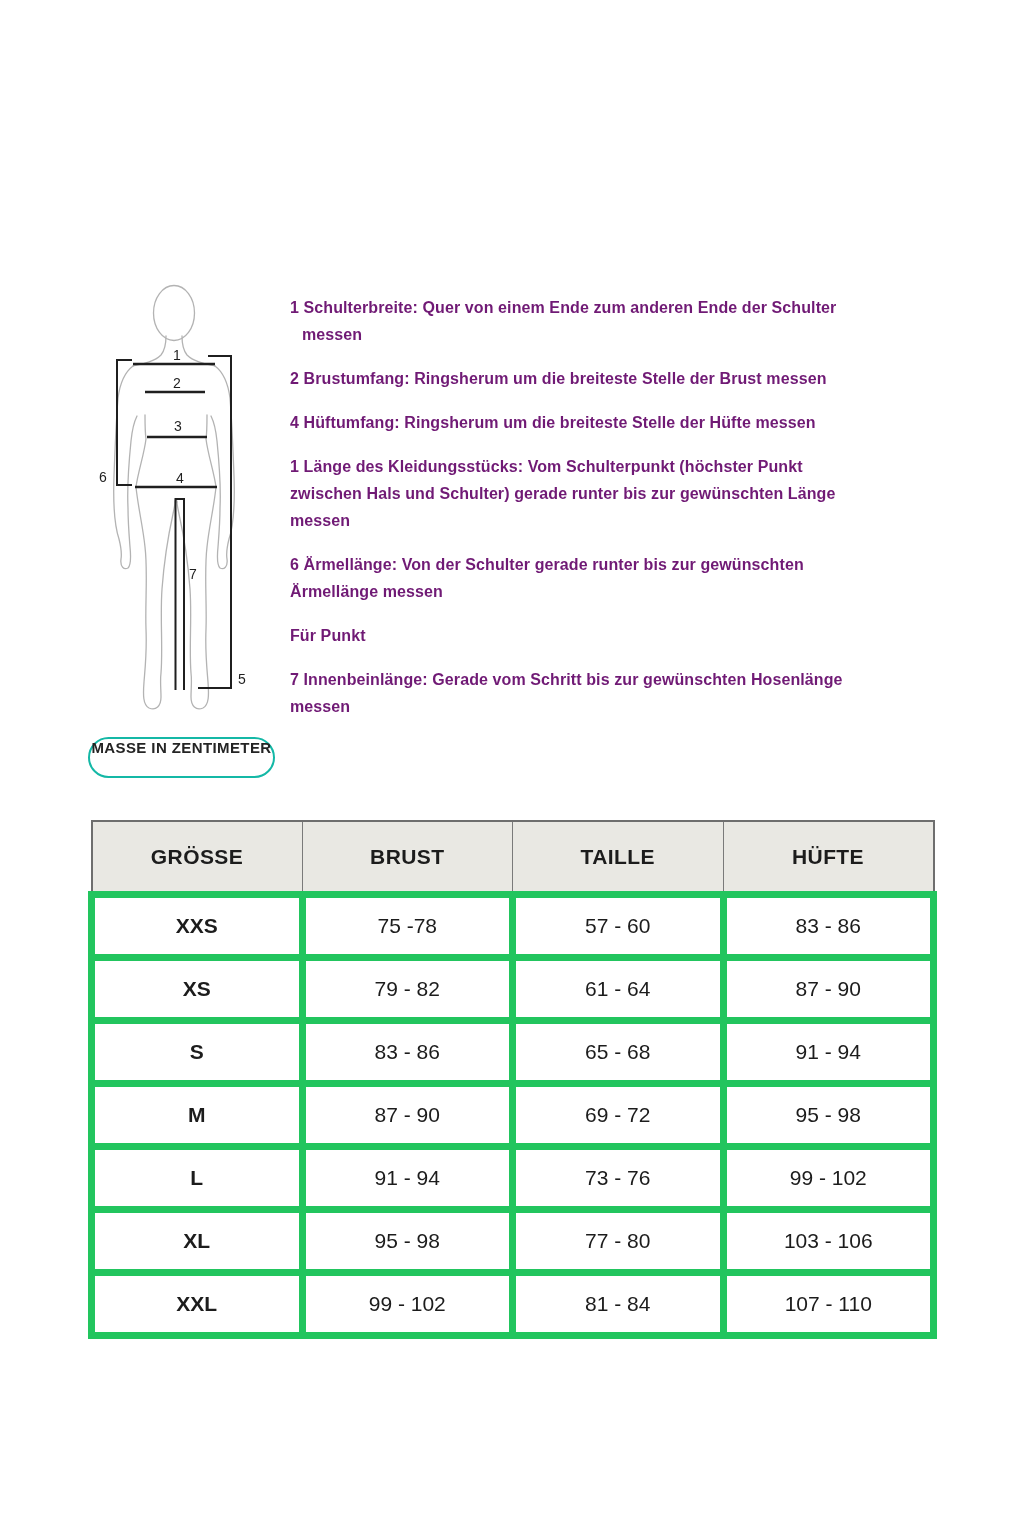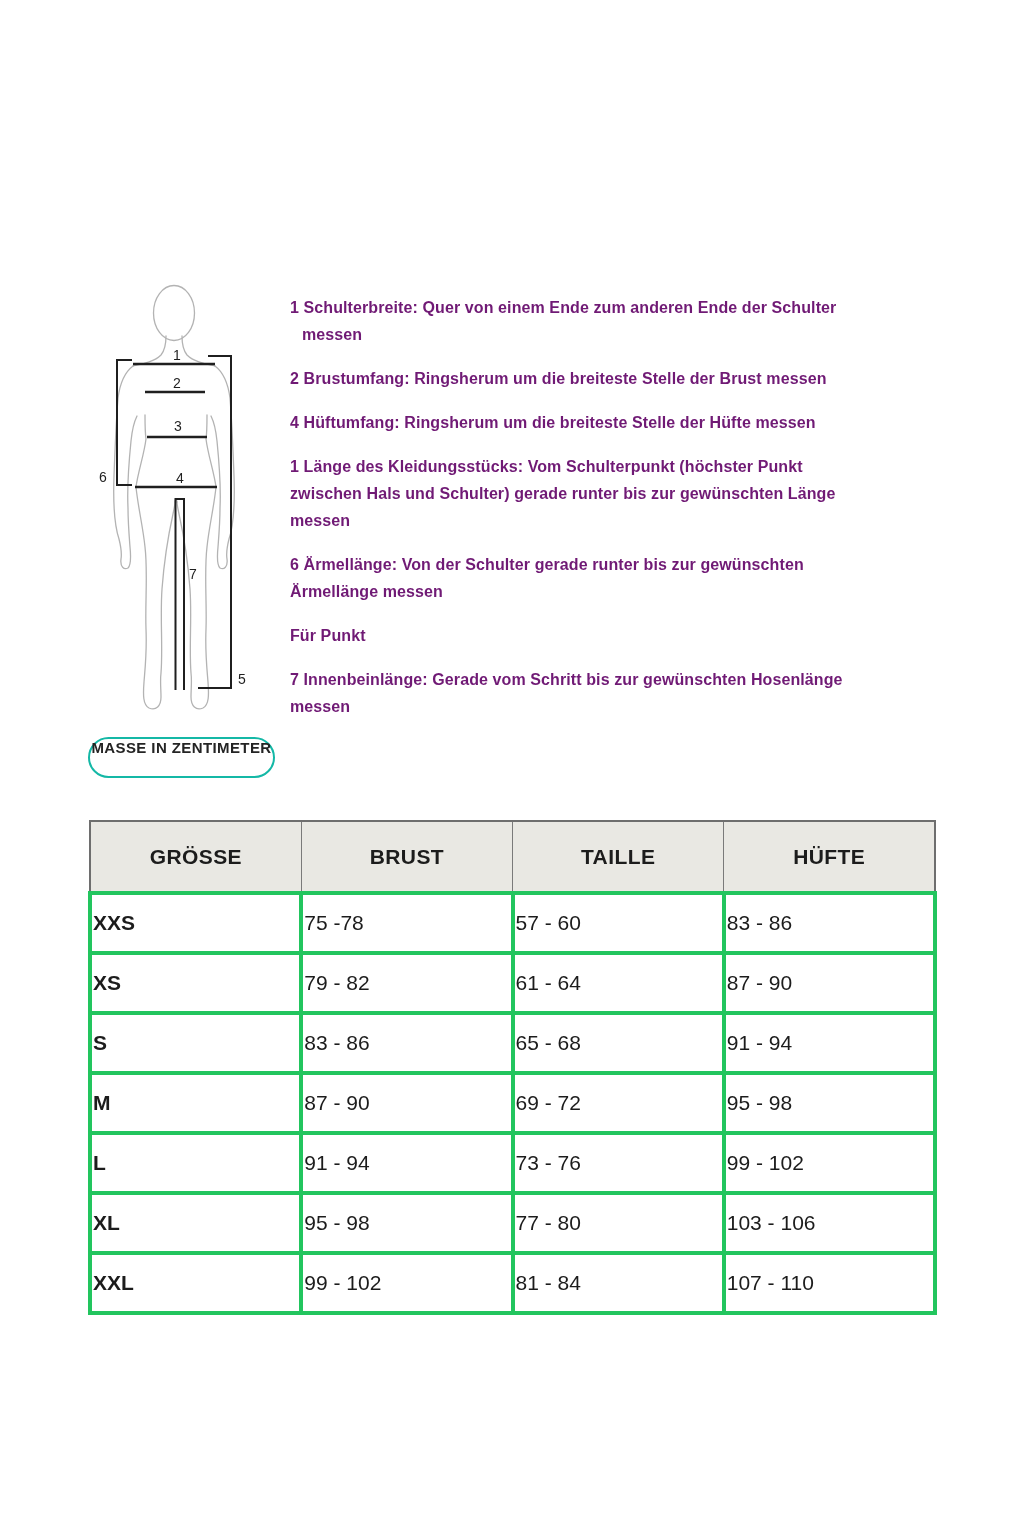--- a/index.html
+++ b/index.html
@@ -38,22 +38,22 @@
     position:absolute;left:88px;top:792px;width:849px;
     border-collapse:collapse;table-layout:fixed;background:#fff;
     border:2px solid #6e6e6e;
     margin-top:28px;
   }
   .size-table th{
     height:67px;background:#e9e8e3;border:1px solid #7a7a7a;
     font-size:21px;font-weight:bold;text-align:center;letter-spacing:0.4px;color:#1c1c1c;
   }
   .size-table td{
-    height:54px;border:4px solid #22c55e;
-    font-size:21px;font-weight:normal;text-align:left;color:#1c1c1c;
+    height:54px;border:7px solid #22c55e;
+    font-size:21px;font-weight:normal;text-align:center;color:#1c1c1c;
   }
   .size-table td.size-col{font-weight:bold;}
 </style>
 </head>
 <body>
 
 <div class="page">
 
   <div class="diagram">
     <svg viewBox="0 0 175 462">

